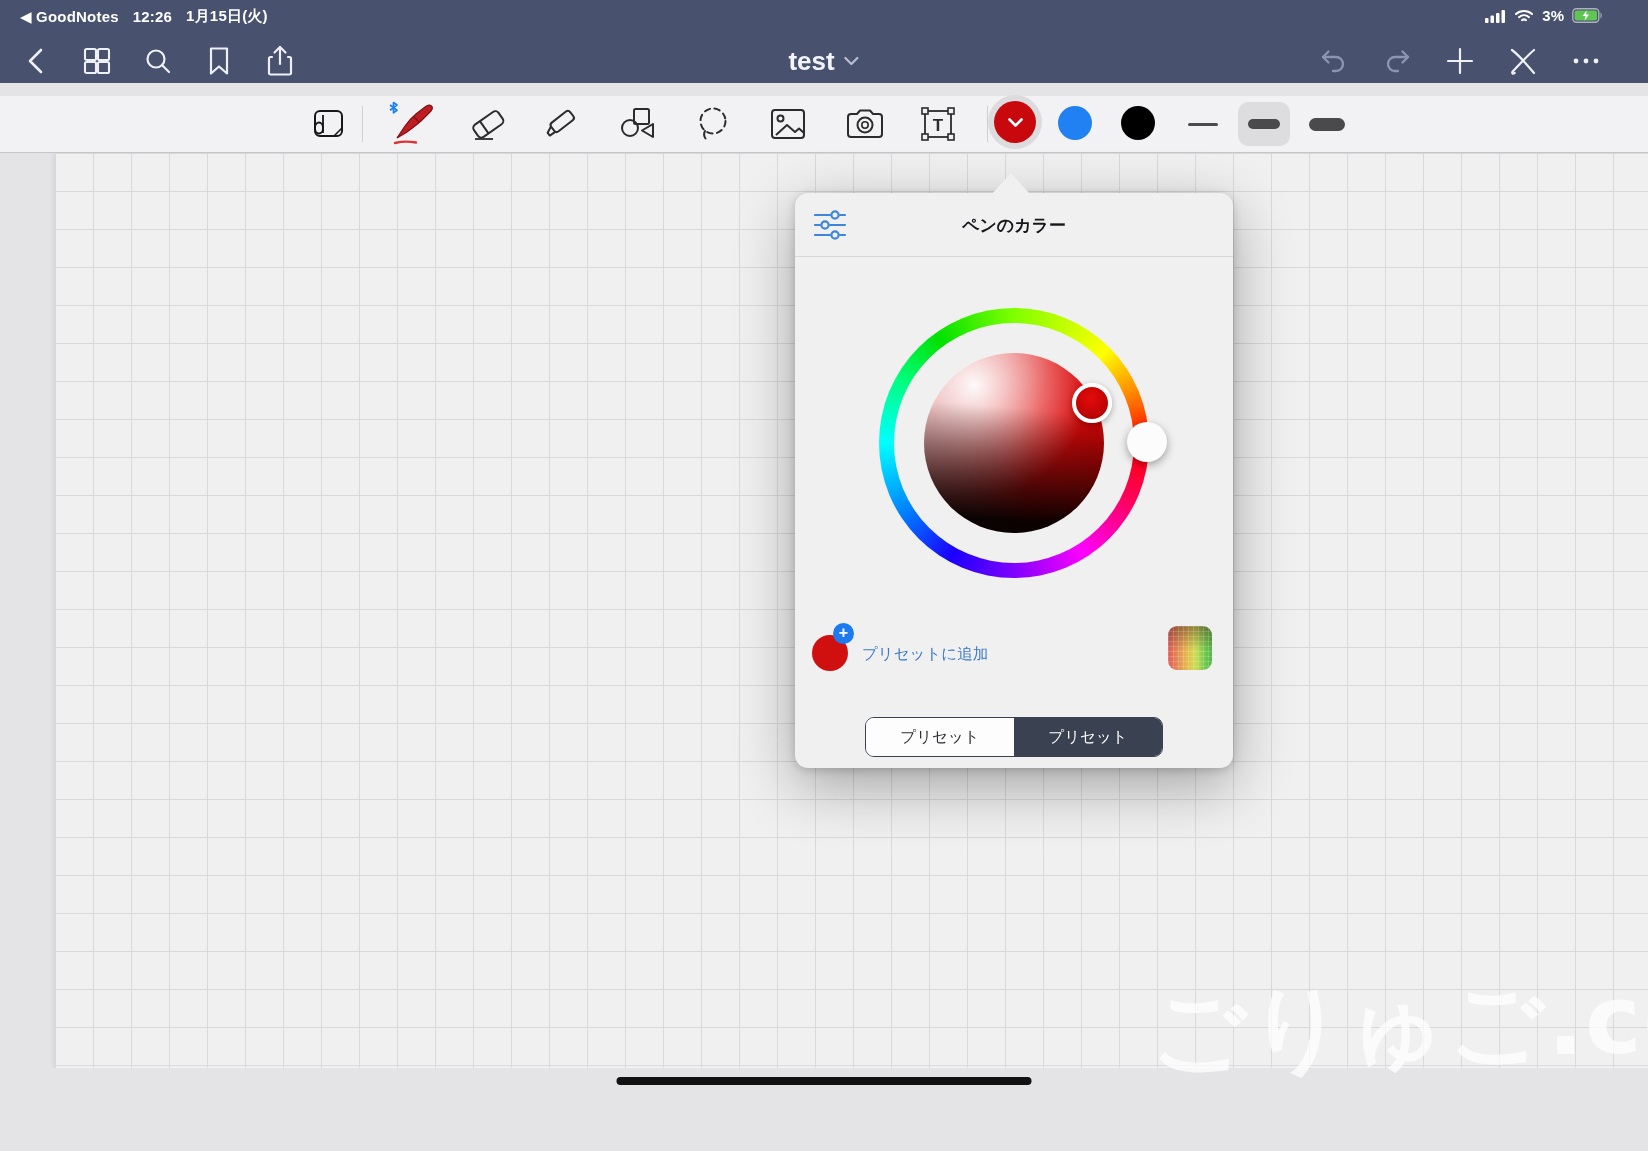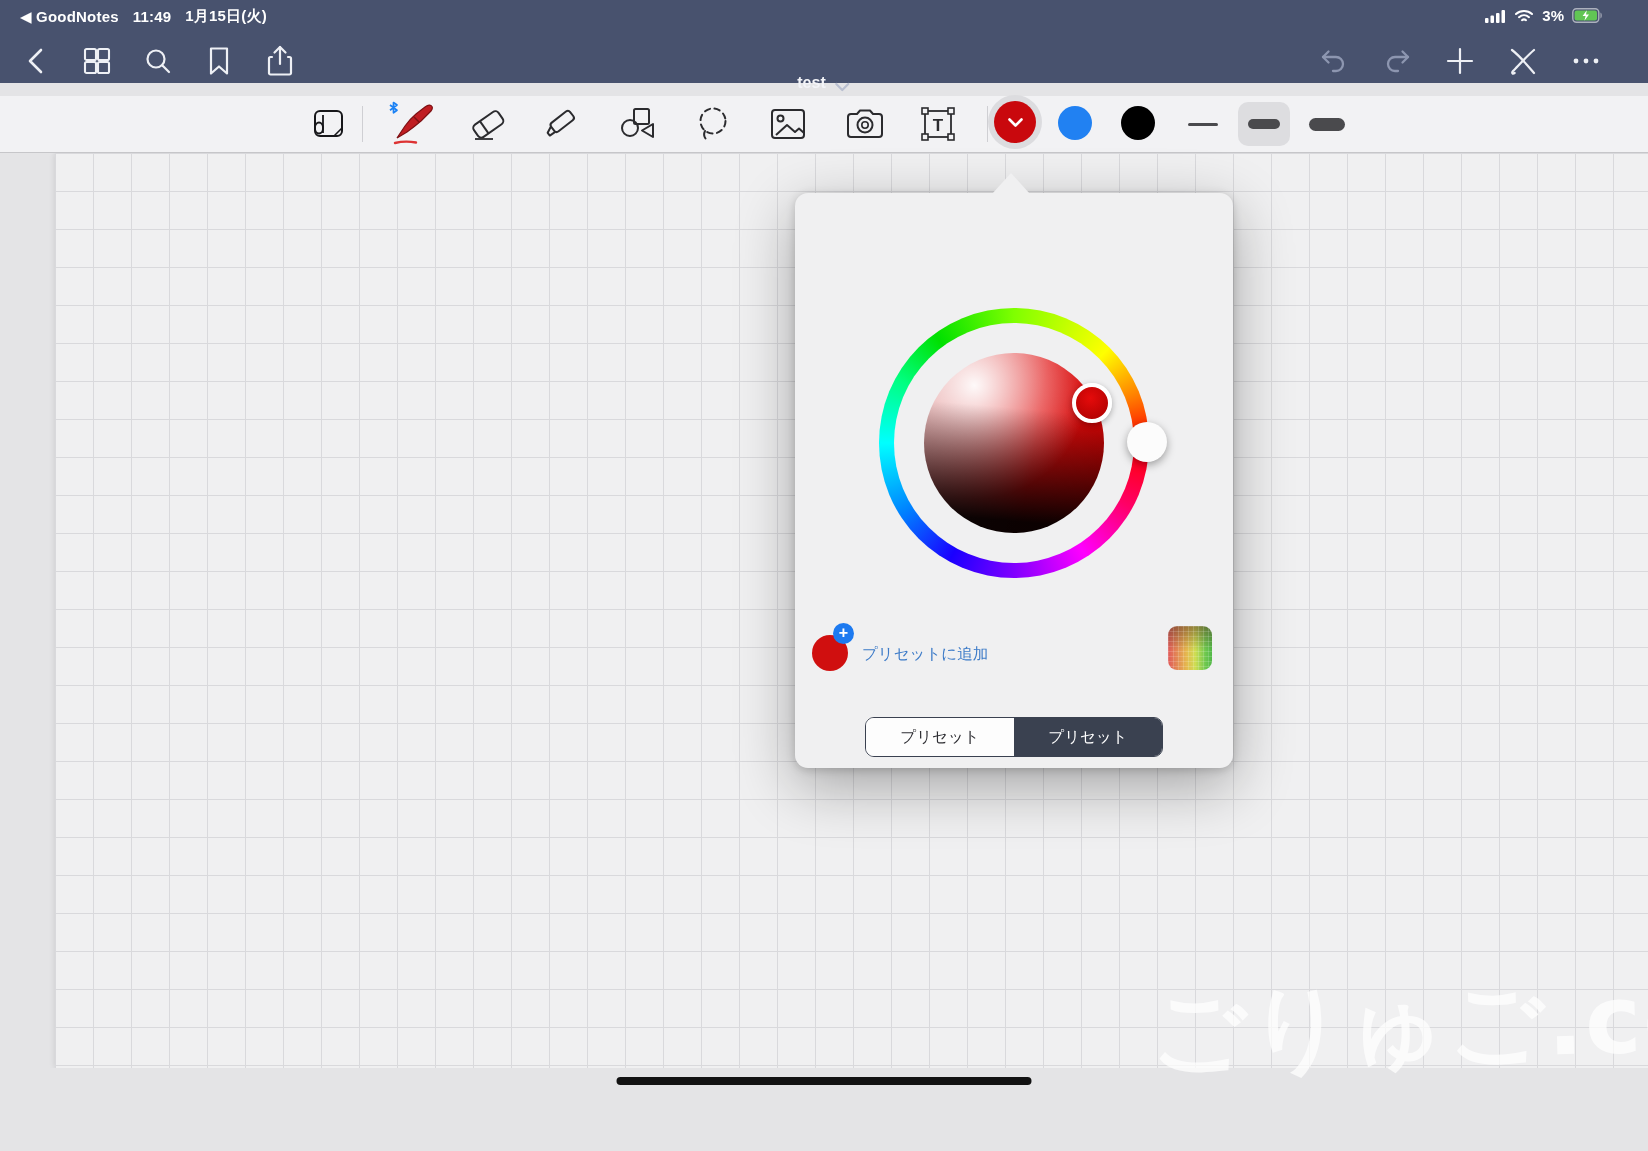--- a/index.html
+++ b/index.html
@@ -12,21 +12,21 @@
   .statusbar { position:absolute; left:0; top:0; width:100%; height:30px; color:#fff; }
   .status-left { position:absolute; left:20px; top:7px; display:flex; align-items:center; gap:14px;
     font-size:15px; font-weight:700; letter-spacing:.2px; }
   .status-right { position:absolute; right:45px; top:7px; display:flex; align-items:center; gap:8px;
     font-size:15px; font-weight:600; }
   .navrow { position:absolute; left:0; top:30px; width:100%; height:66px; }
   .nav-left { position:absolute; left:20px; top:0; height:62px; display:flex; align-items:center; gap:29px; color:#eef0f5; }
   .nav-right { position:absolute; right:46px; top:0; height:62px; display:flex; align-items:center; gap:31px; color:#eef0f5; }
   .nav-btn { width:32px; height:32px; display:flex; align-items:center; justify-content:center; cursor:pointer; }
   .nav-title { position:absolute; left:50%; top:0; transform:translateX(-50%); height:62px;
-    display:flex; align-items:flex-end; gap:9px; color:#f3f4f8; font-size:16px; font-weight:600; cursor:pointer; }
+    display:flex; align-items:center; gap:9px; color:#f3f4f8; font-size:26px; font-weight:600; cursor:pointer; }
   .dim { color:#8d96b0; }
 
   
   .toolbar { position:absolute; left:0; top:96px; width:1648px; height:57px; background:#f2f2f4;
     border-bottom:1px solid #c6c6c9; }
   .tool { position:absolute; top:0; width:44px; height:56px; display:flex; align-items:center; justify-content:center;
     color:#2b2b2e; cursor:pointer; }
   .tb-sep { position:absolute; top:10px; width:1px; height:36px; background:#cfcfd3; }
   .swatch { border-radius:50%; cursor:pointer; }
   .sel-ring { position:absolute; left:988px; top:-1px; width:54px; height:54px; border-radius:50%;
@@ -106,21 +106,21 @@
 
   <div class="page"></div>
   <div class="bottom-strip"></div>
   <div class="watermark">ごりゅご.com</div>
   <div class="home-indicator"></div>
 
   <div class="header">
     <div class="statusbar">
       <div class="status-left">
         <span>◀ GoodNotes</span>
-        <span>11:49</span>
+        <span>12:26</span>
         <span>1月15日(火)</span>
       </div>
       <div class="status-right">
         <span>
           <svg width="21" height="14" viewBox="0 0 21 14" fill="#fff">
             <rect x="0" y="9" width="3.5" height="5" rx="1"></rect>
               <rect x="5.5" y="6.5" width="3.5" height="7.5" rx="1"></rect>
             <rect x="11" y="4" width="3.5" height="10" rx="1"></rect>
               <rect x="16.5" y="1" width="3.5" height="13" rx="1"></rect>
           </svg>
@@ -327,20 +327,36 @@
       <div class="stroke-line" style="width:32px;height:10px"></div>
     </div>
     <div class="tool" style="left:1305px">
       <div class="stroke-line" style="width:36px;height:13px"></div>
     </div>
   </div>
 
   <div class="popup">
     <div class="popup-arrow"></div>
 
+    <div class="popup-header">
+      <span class="sliders-btn">
+        <svg width="34" height="32" viewBox="0 0 34 32" fill="none" stroke="currentColor" stroke-width="2.2" stroke-linecap="round">
+          <path d="M2 6 H17"></path>
+            <path d="M27 6 H32"></path>
+            <circle cx="22" cy="6" r="3.6" fill="#f0f0f1"></circle>
+          <path d="M2 16 H7"></path>
+            <path d="M17 16 H32"></path>
+            <circle cx="12" cy="16" r="3.6" fill="#f0f0f1"></circle>
+          <path d="M2 26 H17"></path>
+            <path d="M27 26 H32"></path>
+            <circle cx="22" cy="26" r="3.6" fill="#f0f0f1"></circle>
+        </svg>
+        </span>
+      <div class="popup-title">ペンのカラー</div>
+    </div>
 
     <div class="wheel">
       <div class="hue-ring"></div>
       <div class="ring-hole"></div>
       <div class="sphere"></div>
     </div>
     <div class="knob-red"></div>
     <div class="knob-white"></div>
 
     <div class="preset-dot" style="background: rgb(208, 15, 15);"></div>

